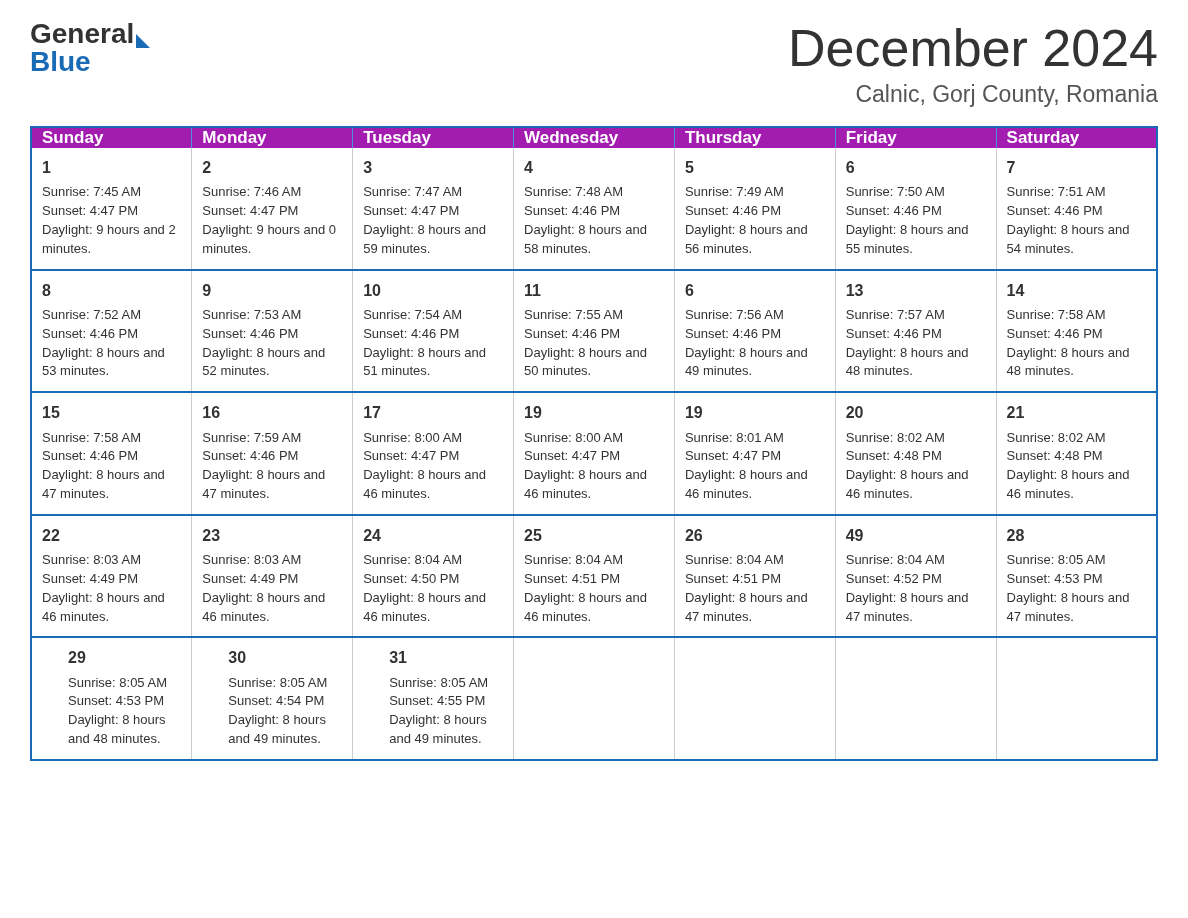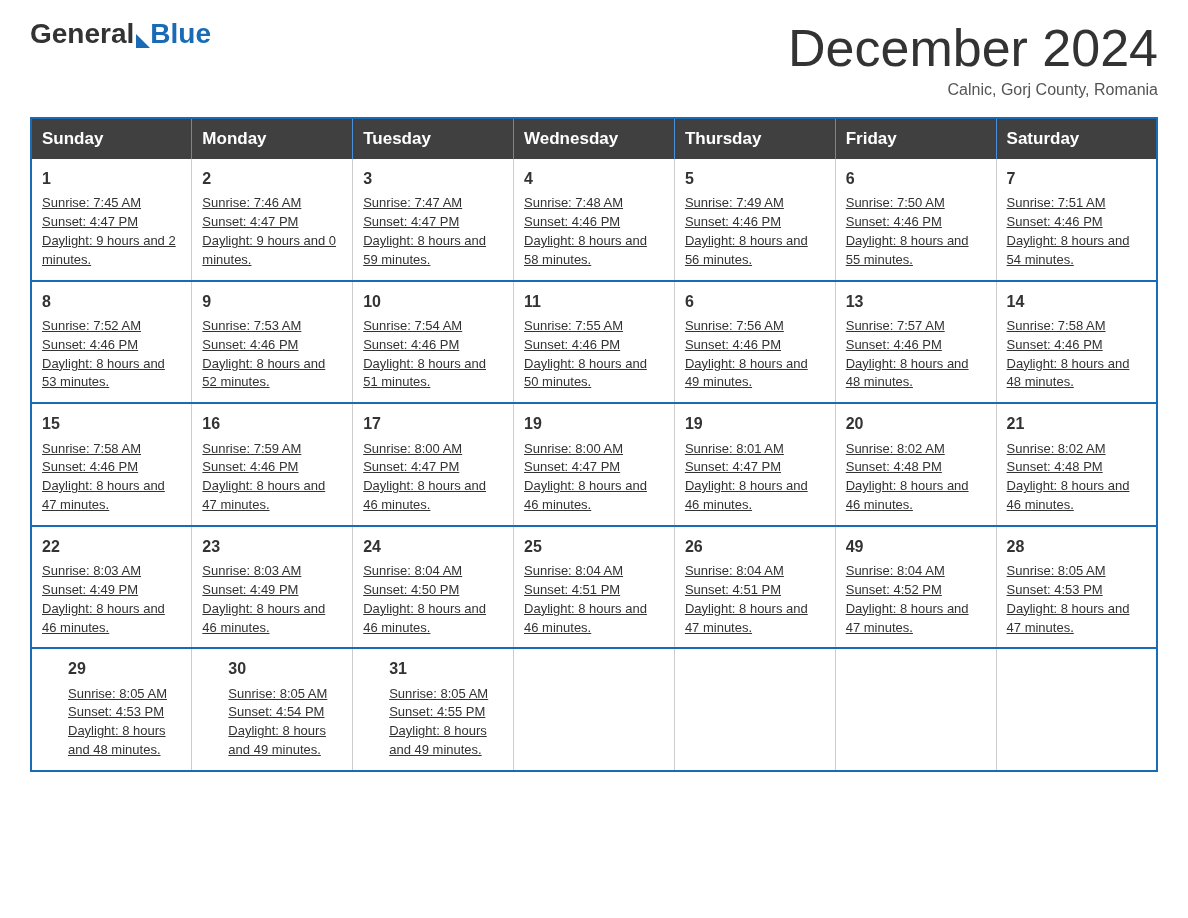--- a/index.html
+++ b/index.html
@@ -43,21 +43,21 @@
     }
     .logo-blue {
       font-size: 28px;
       font-weight: bold;
       color: #1a6bb5;
       line-height: 1;
       margin-top: 2px;
     }
     .logo-block {
       display: flex;
-      flex-direction: row;
+      flex-direction: column;
       justify-content: space-between;
     }
     .logo-row1 {
       display: flex;
       align-items: flex-end;
     }
     .logo-row2 {
       display: flex;
       align-items: center;
       margin-top: -2px;
@@ -66,35 +66,35 @@
       text-align: right;
     }
     .calendar-title {
       font-size: 52px;
       font-weight: normal;
       color: #333;
       line-height: 1.1;
       text-align: center;
     }
     .calendar-subtitle {
-      font-size: 16px;
+      font-size: 23px;
       color: #555;
       margin-top: 4px;
     }
     .calendar-table {
       width: 100%;
       border-collapse: collapse;
       border: 2px solid #1a6bb5;
     }
     .calendar-table th {
-      background: #404040;
+      background: #a21caf;
       color: #fff;
       font-size: 17px;
       font-weight: bold;
-      padding: 10px 10px;
+      padding: 0 10px;
       text-align: left;
       border-right: 1px solid #4a90d9;
     }
     .calendar-table th:last-child {
       border-right: none;
     }
     .calendar-table td {
       vertical-align: top;
       padding: 8px 10px 10px 10px;
       border-right: 1px solid #ccc;
@@ -114,21 +114,20 @@
     .day-number {
       font-size: 16px;
       font-weight: bold;
       color: #333;
       display: block;
       margin-bottom: 4px;
     }
     .day-info {
       color: #333;
       font-size: 13px;
-      text-decoration: underline;
     }
     .empty-cell {
       background: #fff;
     }
   </style>
 </head>
 <body>
 
 <div class="page">
   <div class="header">

